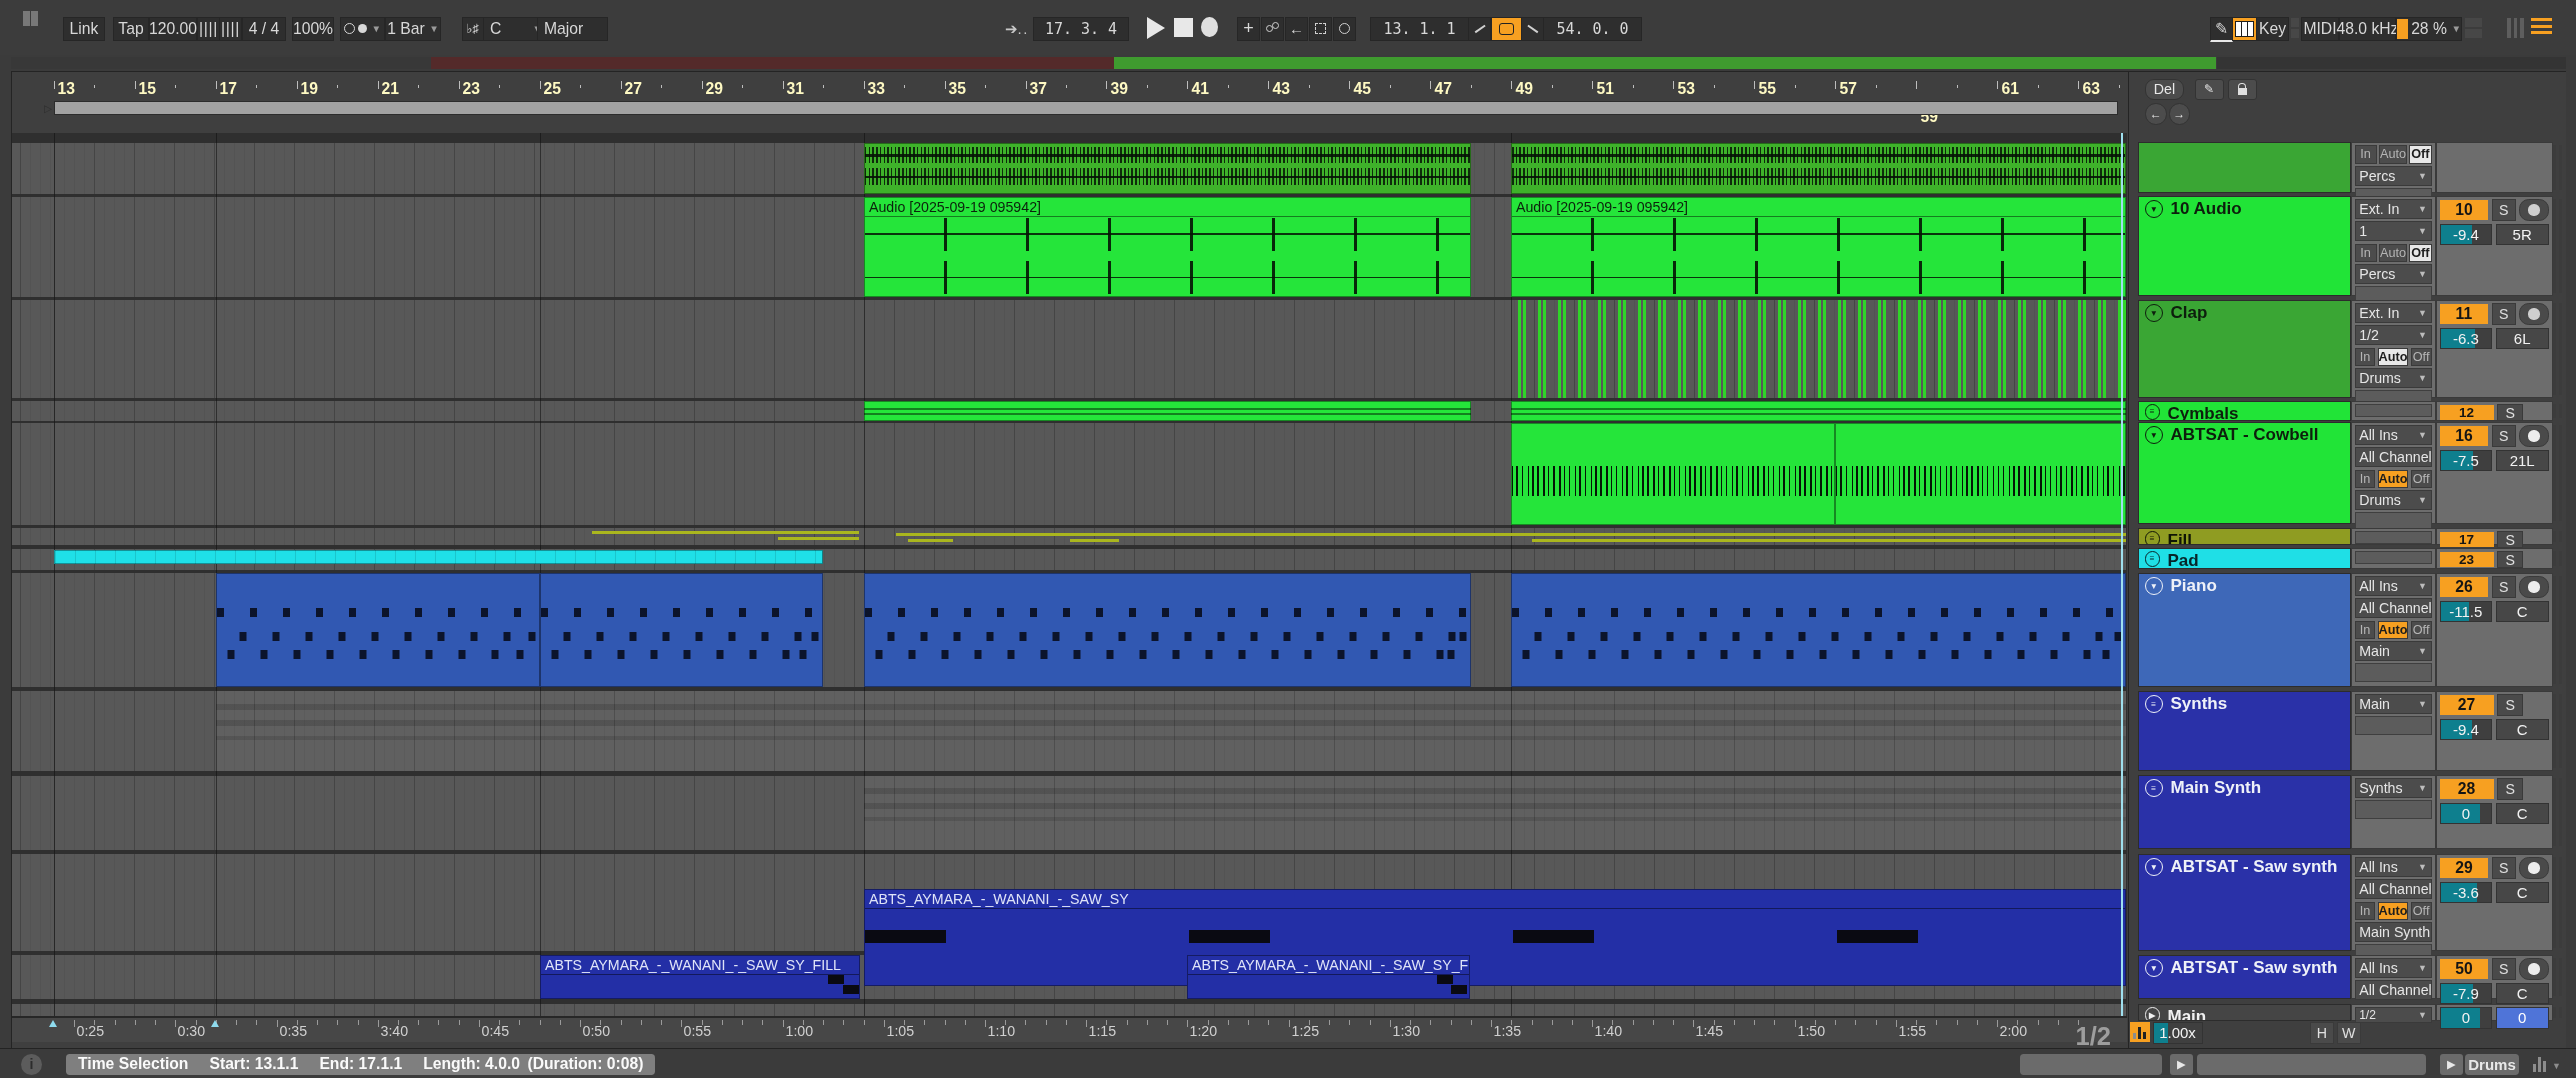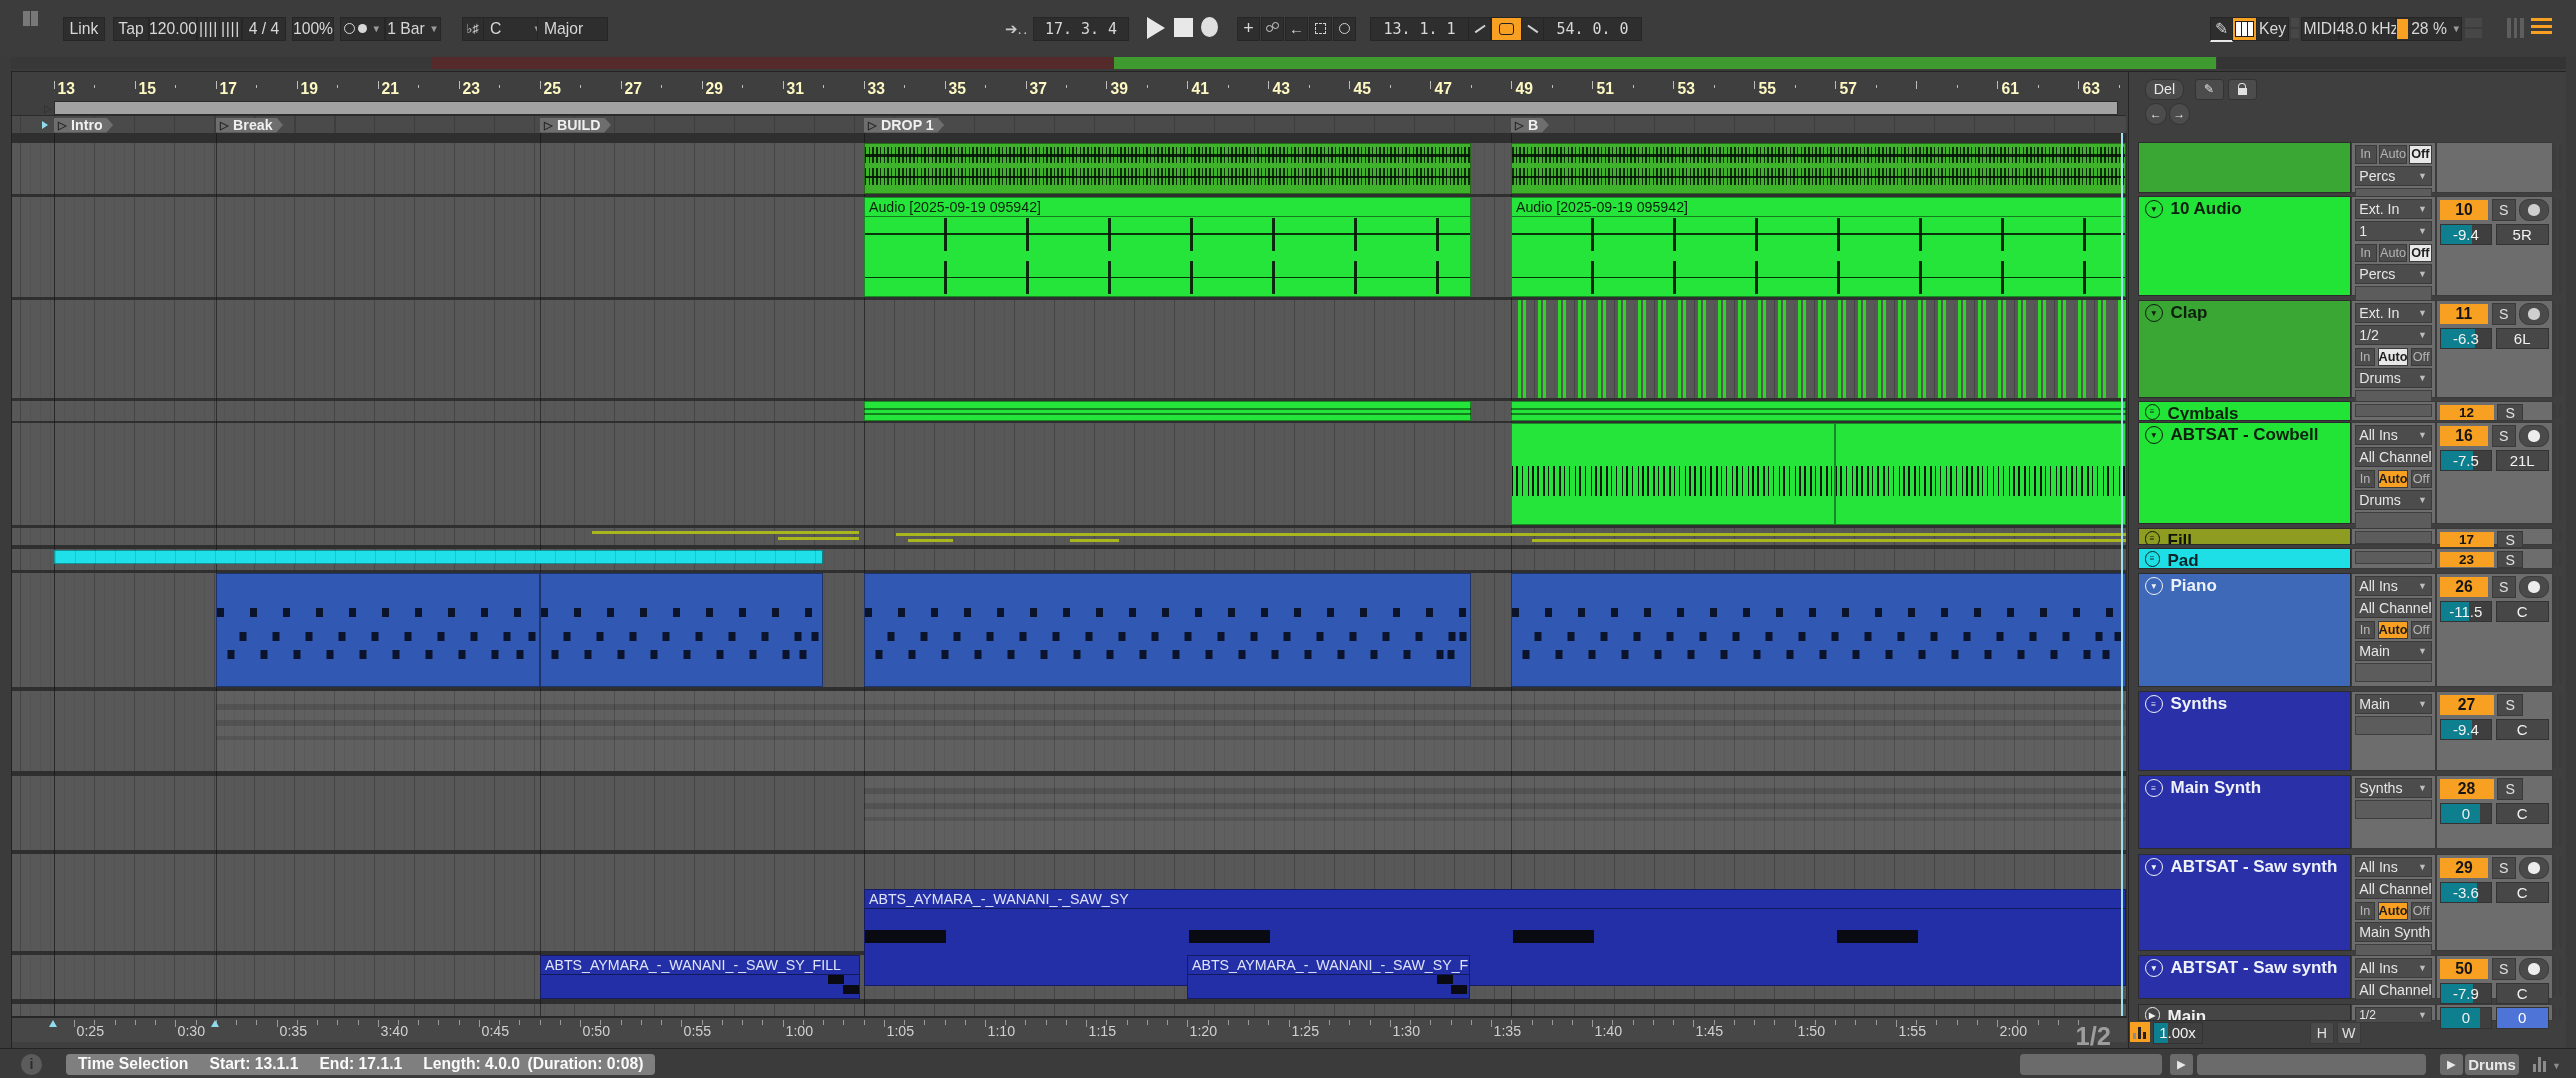--- a/index.html
+++ b/index.html
@@ -291,38 +291,20 @@
         <div class="bartick" style="left: 1985px;"></div>
         <div class="barnum" style="left: 1990px;">61</div>
         <div class="bartick" style="left: 2026px; height: 3.7px; top: 6.7px;"></div>
         <div class="bartick" style="left: 2066px;"></div>
         <div class="barnum" style="left: 2071px;">63</div>
         <div class="bartick" style="left: 2107px; height: 3.7px; top: 6.7px;"></div>
       </div>
     <div id="scrub">
       <span style="position:absolute;left:-10.5px;top:0;color:#2e2e2e;font-size:10.5px;">▷</span>
     </div>
-    <div id="locrow">
-        <div class="locflag" style="left: 42px;">
-          <span>Intro</span>
-        </div>
-        <div class="locflag" style="left: 204px;">
-          <span>Break</span>
-        </div>
-        <div class="locflag" style="left: 528px;">
-          <span>BUILD</span>
-        </div>
-        <div class="locflag" style="left: 852px;">
-          <span>DROP 1</span>
-        </div>
-        <div class="locflag" style="left: 1499px;">
-          <span>B</span>
-        </div>
-        <div style="position: absolute; left: 30px; top: 4.5px; width: 0px; height: 0px; border-top: 4.5px solid transparent; border-bottom: 4.5px solid transparent; border-left: 6.7px solid rgb(143, 220, 239);"></div>
-      </div>
     <div id="rows" style="top: 61px;">
         <div class="trow" style="top: 9.7px; height: 51px;"></div>
         <div class="trow" style="top: 64px; height: 100px;"></div>
         <div class="trow" style="top: 167px; height: 98px;"></div>
         <div class="trow" style="top: 268px; height: 19.5px;"></div>
         <div class="trow" style="top: 290px; height: 102px;"></div>
         <div class="trow" style="top: 395px; height: 17px;"></div>
         <div class="trow" style="top: 416px; height: 21px;"></div>
         <div class="trow" style="top: 440px; height: 114px;"></div>
         <div class="trow" style="top: 558px; height: 80px;"></div>

